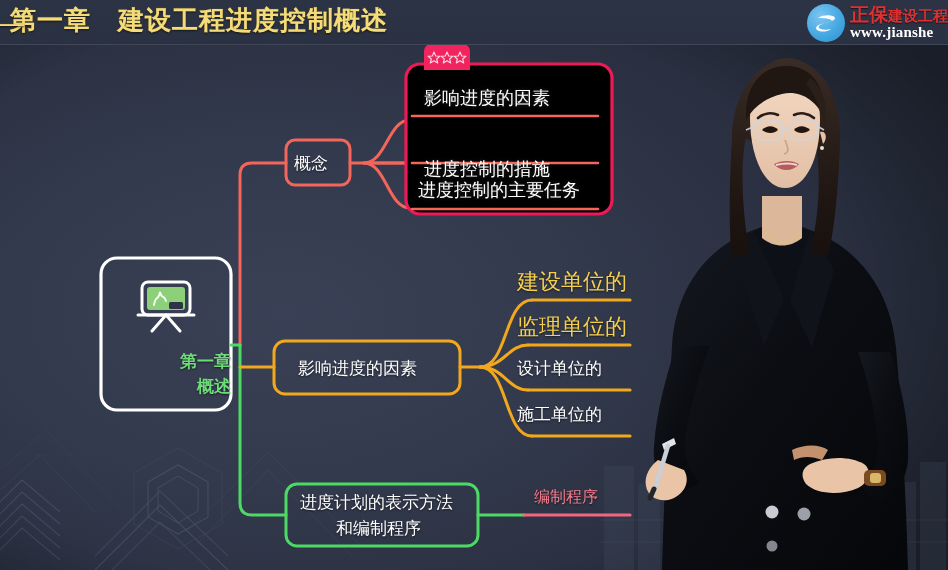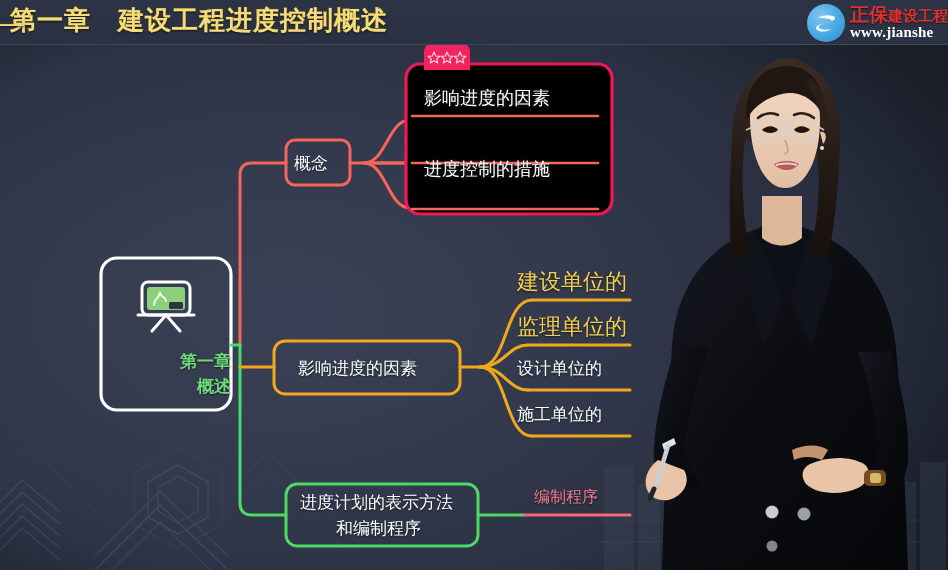--- a/index.html
+++ b/index.html
@@ -329,20 +329,21 @@
     <path d="M3,37 L59,37" stroke="#ffffff" stroke-width="3" stroke-linecap="round"></path>
     <path d="M31,37 L17,53 M31,37 L45,53" stroke="#ffffff" stroke-width="3" stroke-linecap="round" fill="none"></path>
   </svg>
   <div class="node-txt root-line" style="left:101px; top:350px;">第一章</div>
   <div class="node-txt root-line" style="left:101px; top:375px;">概述</div>
 
   <div class="node-txt branch-label" style="left:294px; top:152px;">概念</div>
 
   <div class="node-txt leaf-dark" style="left:424px; top:86px;">影响进度的因素</div>
   <div class="node-txt leaf-dark" style="left:424px; top:140px;margin-top:17px;">进度控制的措施</div>
+  <div class="node-txt leaf-dark" style="left:418px; top:178px;">进度控制的主要任务</div>
 
   <div class="node-txt branch-label" style="left:298px; top:357px;">影响进度的因素</div>
 
   <div class="node-txt leaf-gold" style="left:517px; top:267px;">建设单位的</div>
   <div class="node-txt leaf-gold" style="left:517px; top:312px;">监理单位的</div>
   <div class="node-txt leaf-white" style="left:517px; top:357px;">设计单位的</div>
   <div class="node-txt leaf-white" style="left:517px; top:403px;">施工单位的</div>
 
   <div class="node-txt branch-label" style="left:300px; top:491px;">进度计划的表示方法</div>
   <div class="node-txt branch-label" style="left:300px; top:517px;margin-left:36px;">和编制程序</div>

